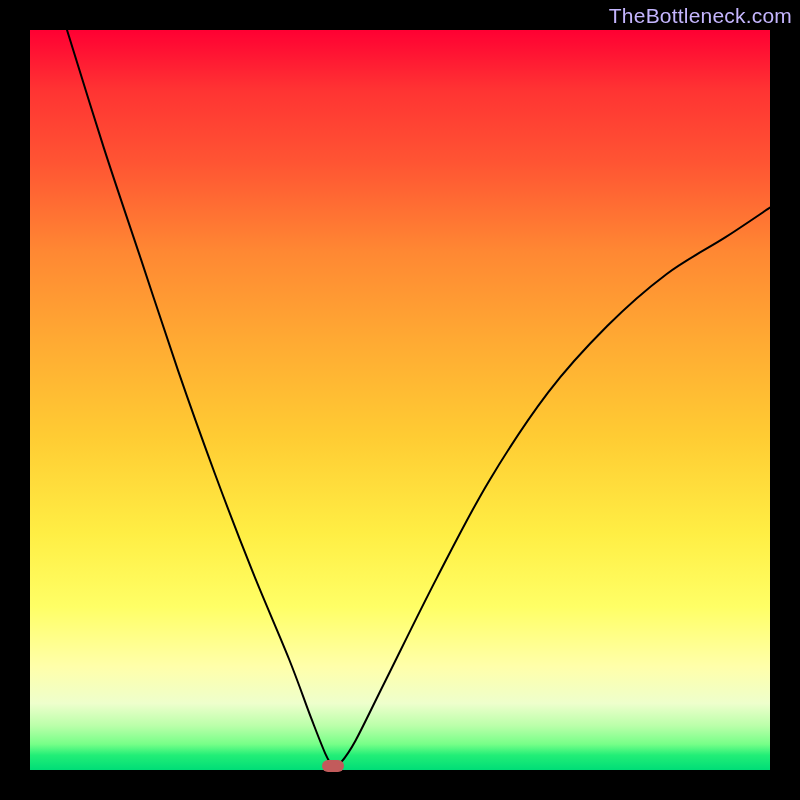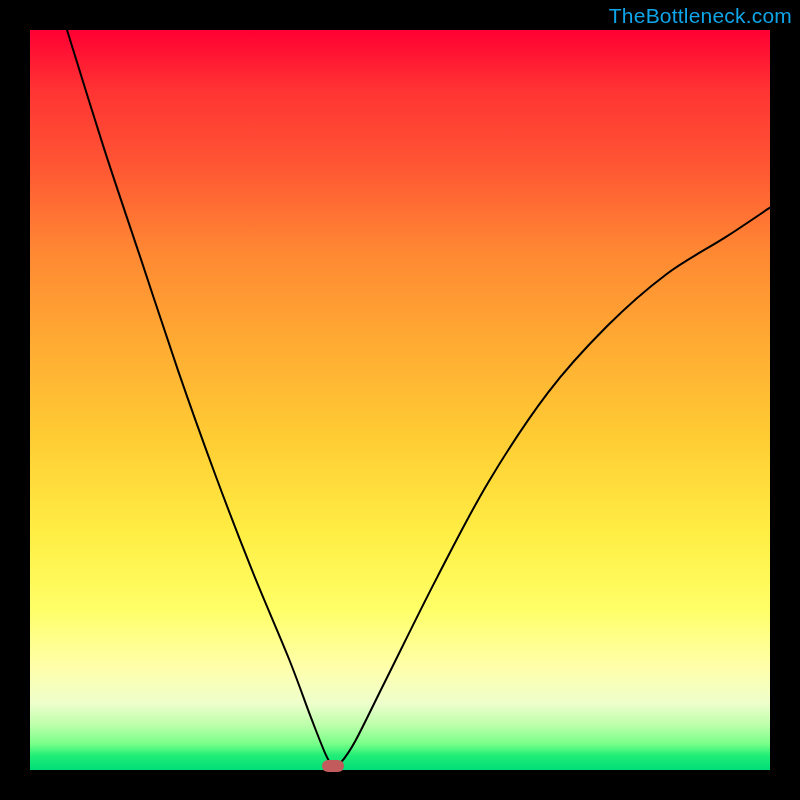--- a/index.html
+++ b/index.html
@@ -31,21 +31,21 @@
       #bbffaa 94%,
       #77ff88 96.5%,
       #22ee77 98%,
       #00dd77 100%
     );
   }
   .watermark {
     position: absolute;
     top: 4px;
     right: 8px;
-    color: #0ea5e9;
+    color: #c4b5fd;
     font-size: 21px;
     font-weight: normal;
     letter-spacing: 0.2px;
   }
   svg.curve {
     position: absolute;
     left: 0;
     top: 0;
     width: 740px;
     height: 740px;

